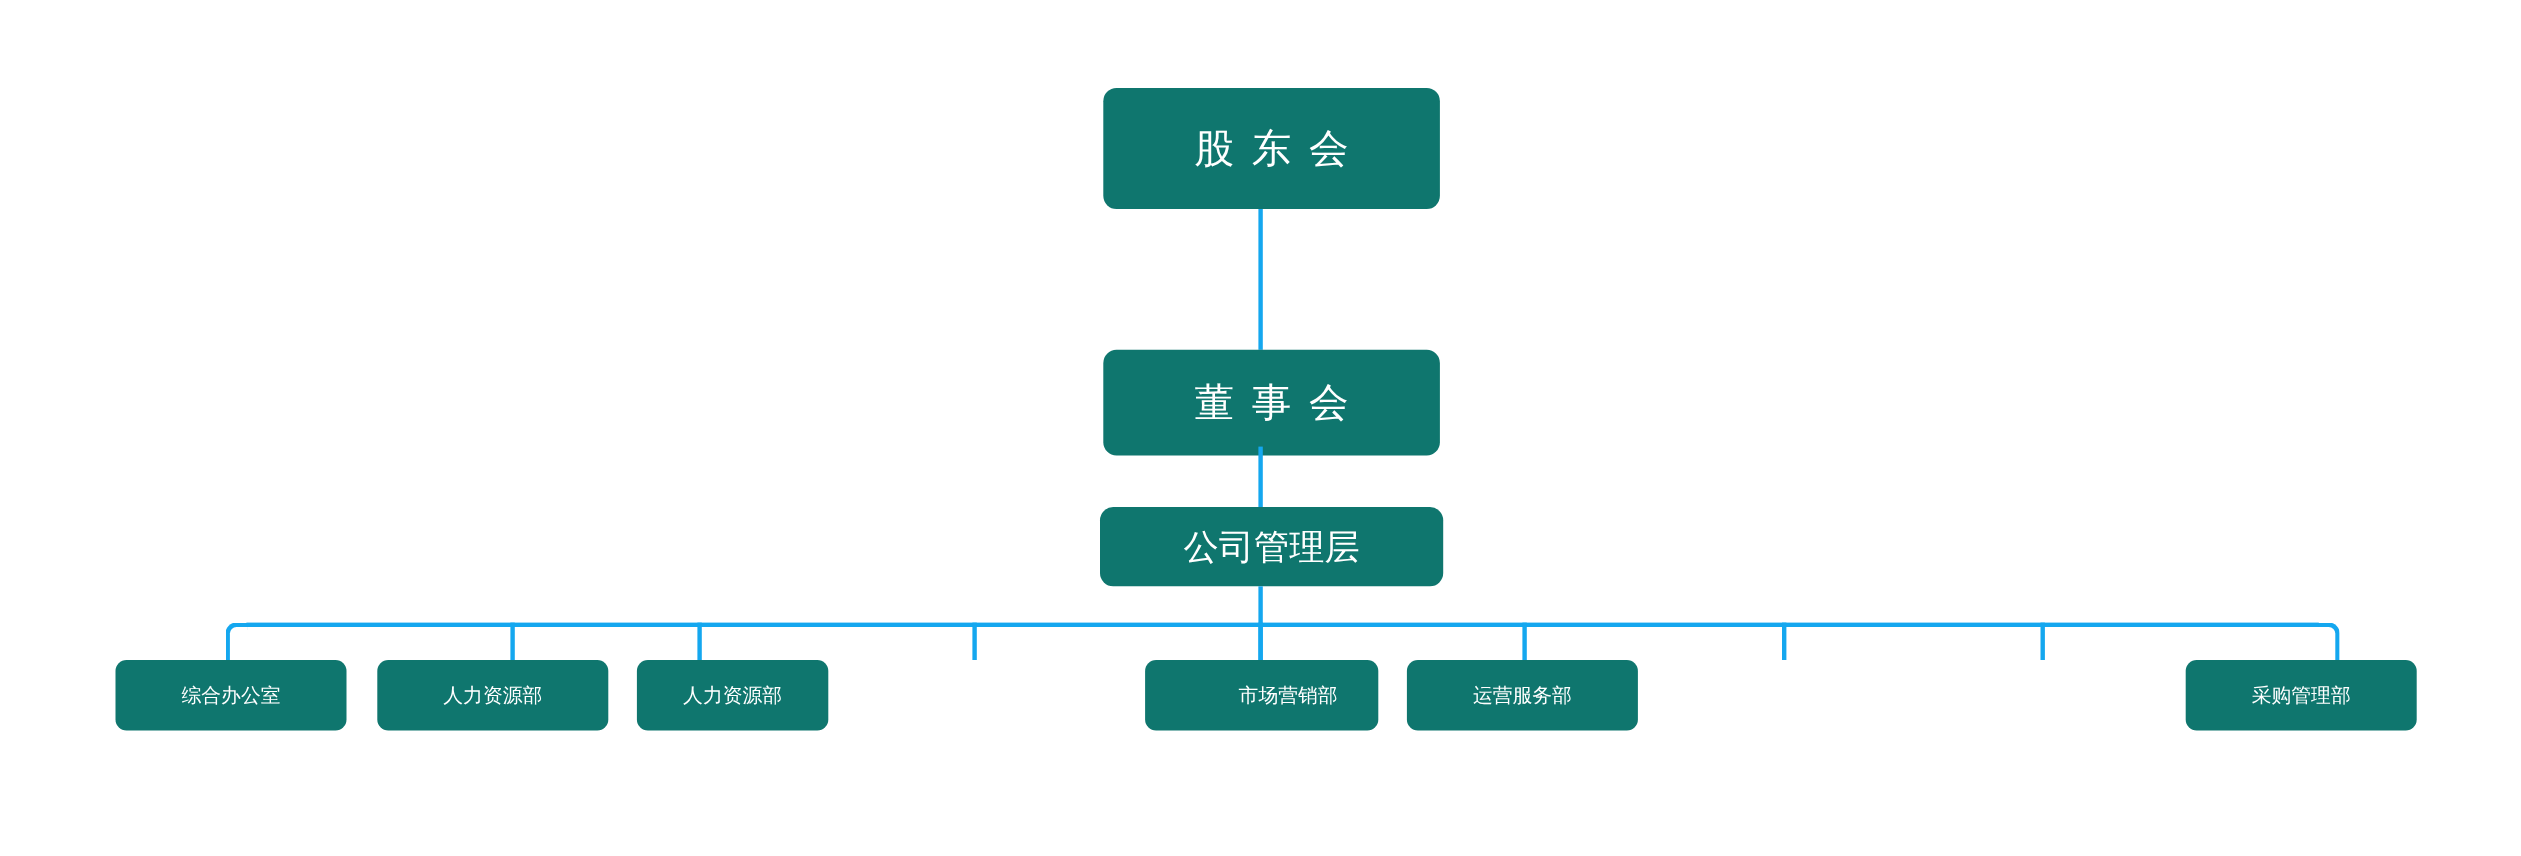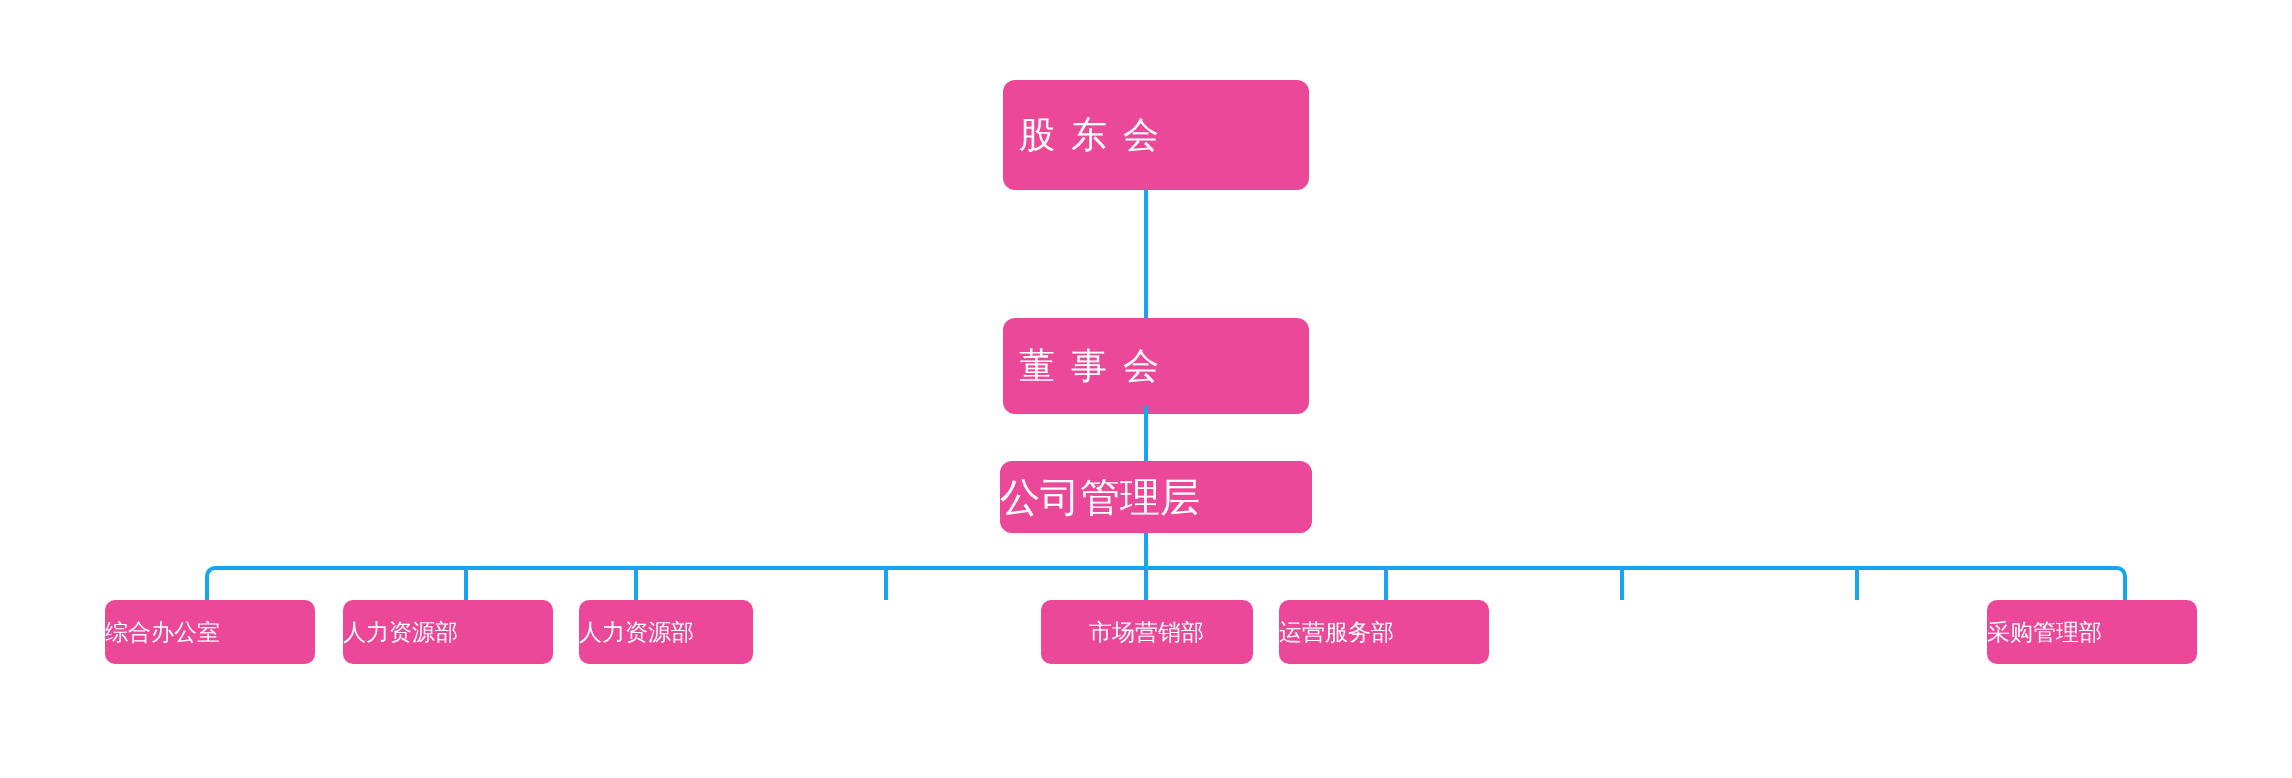--- a/index.html
+++ b/index.html
@@ -40,48 +40,48 @@
     border-top-left-radius: 10px;
   }
   .elbow-right {
     border-width: 4px 4px 0 0;
     border-top-right-radius: 10px;
   }
 
   
   .node {
     position: absolute;
-    background: #ec4899;
+    background: #0f766e;
     color: #ffffff;
     border-radius: 10px;
     display: flex;
     align-items: center;
-    justify-content: flex-start;
+    justify-content: center;
     box-sizing: border-box;
     text-align: center;
     white-space: nowrap;
     line-height: 1;
     user-select: none;
   }
 
   .node-exec {
     font-size: 36px;
     letter-spacing: 16px;
     text-indent: 16px;
     border-radius: 12px;
   }
 
   .node-mgmt {
-    font-size: 40px;
+    font-size: 32px;
     letter-spacing: 0;
     border-radius: 12px;
   }
 
   .node-dept {
-    font-size: 23px;
+    font-size: 18px;
     letter-spacing: 0;
     border-radius: 10px;
   }
 </style>
 </head>
 <body>
 
 <div id="chart-root">
 
   <div class="node node-exec" style="left:1003px; top:80px; width:306px; height:110px;">

